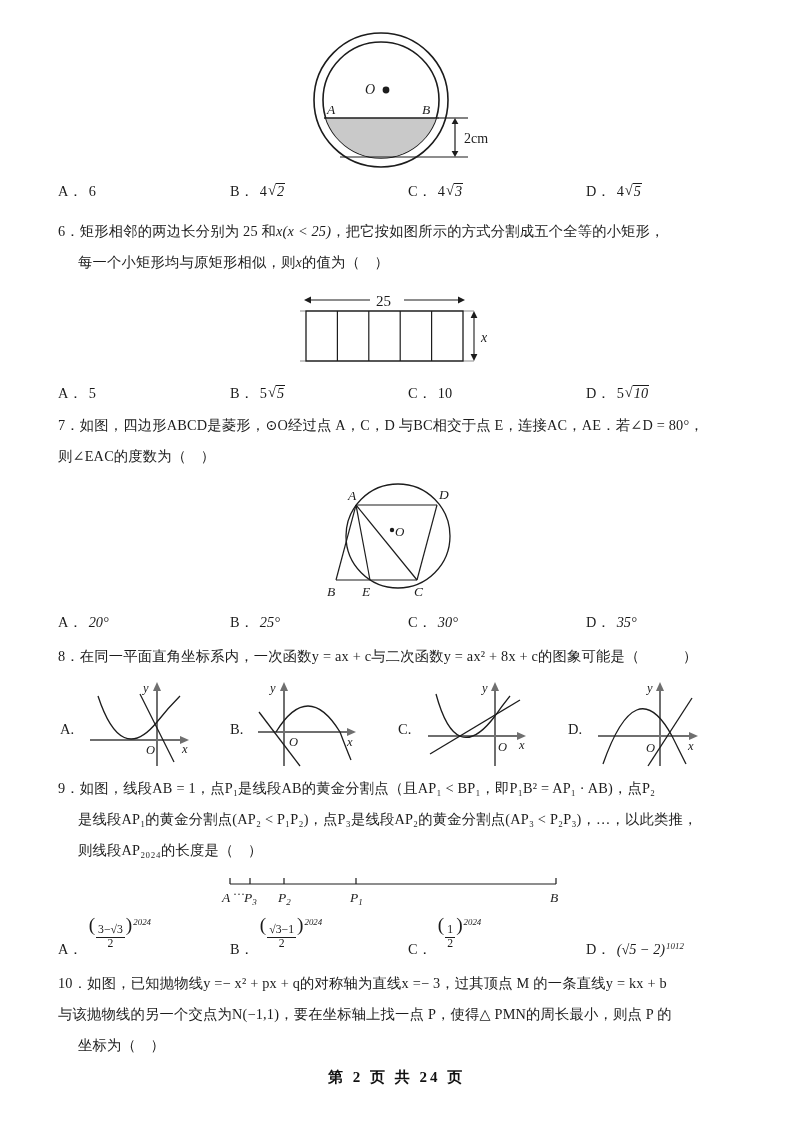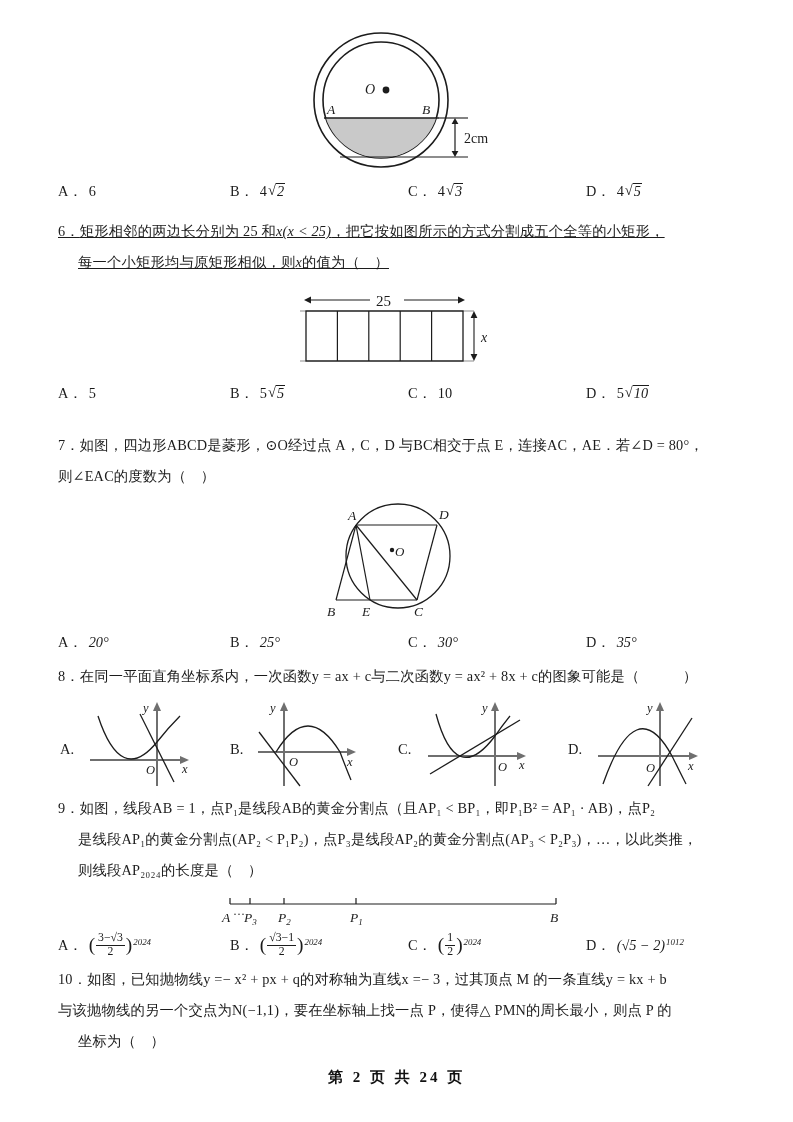--- a/index.html
+++ b/index.html
@@ -84,21 +84,21 @@
   }
 
   
   .frac {
     display: inline-flex;
     flex-direction: column;
     align-items: flex-end;
     vertical-align: -0.45em;
     font-size: 0.82em;
     line-height: 1.08;
-    margin: 0 1px;
+    margin: 12px 1px;
     font-family: Liberation Serif, serif;
   }
   .frac .num { padding: 0 2px; }
   .frac .den { border-top: 1px solid #1c1c1c; padding: 0 2px; width: 100%; text-align: center; box-sizing: border-box; }
   .pw { font-size: 1.35em; font-weight: 300; }
 
   .expr-pow {
     display: inline-flex;
     align-items: flex-start;
   }
@@ -186,21 +186,21 @@
       <span class="mathu">4</span>
       <span class="rad"><span>3</span></span>
     </div>
     <div class="opt opt-d">
       <span class="opt-label">D．</span>
       <span class="mathu">4</span>
       <span class="rad"><span>5</span></span>
     </div>
   </div>
 
-  <div class="qtext" style="margin-top:12px;text-decoration:underline;">
+  <div class="qtext" style="margin-top:12px;">
     <div class="qline">
       <span>6．</span><span>矩形相邻的两边长分别为 25 和</span><span class="math">x(x &lt; 25)</span><span>，把它按如图所示的方式分割成五个全等的小矩形，</span>
     </div>
     <div class="qline" style="padding-left:20px;">
       <span>每一个小矩形均与原矩形相似，则</span><span class="math">x</span><span>的值为（　）</span>
     </div>
   </div>
 
   <div class="fig fig-center" style="margin:6px 0 2px 0;align-items:center;">
     <svg width="240" height="92" viewBox="0 0 240 92">
@@ -241,21 +241,21 @@
       <span class="opt-label">C．</span>
       <span class="mathu">10</span>
     </div>
     <div class="opt opt-d">
       <span class="opt-label">D．</span>
       <span class="mathu">5</span>
       <span class="rad"><span>10</span></span>
     </div>
   </div>
 
-  <div class="qtext" style="margin-top:24px;">
+  <div class="qtext" style="margin-top:4px;">
     <div class="qline">
       <span>7．</span><span>如图，四边形ABCD是菱形，⊙O经过点 A，C，D 与BC相交于点 E，连接AC，AE．若∠D = 80°，</span>
     </div>
     <div class="qline">
       <span>则∠EAC的度数为（　）</span>
     </div>
   </div>
 
   <div class="fig fig-center" style="margin:4px 0 2px 0;">
     <svg width="200" height="125" viewBox="0 0 200 125">

